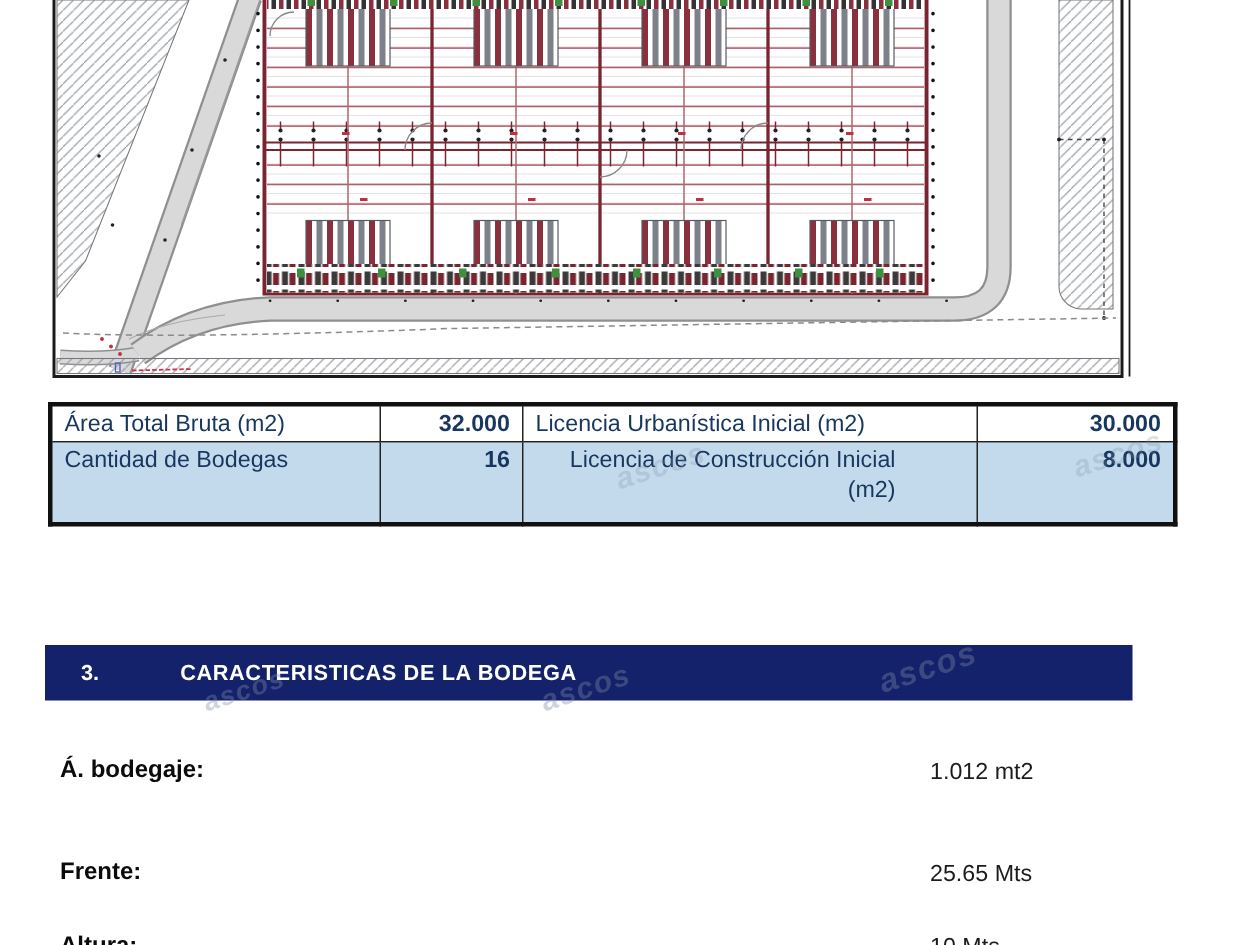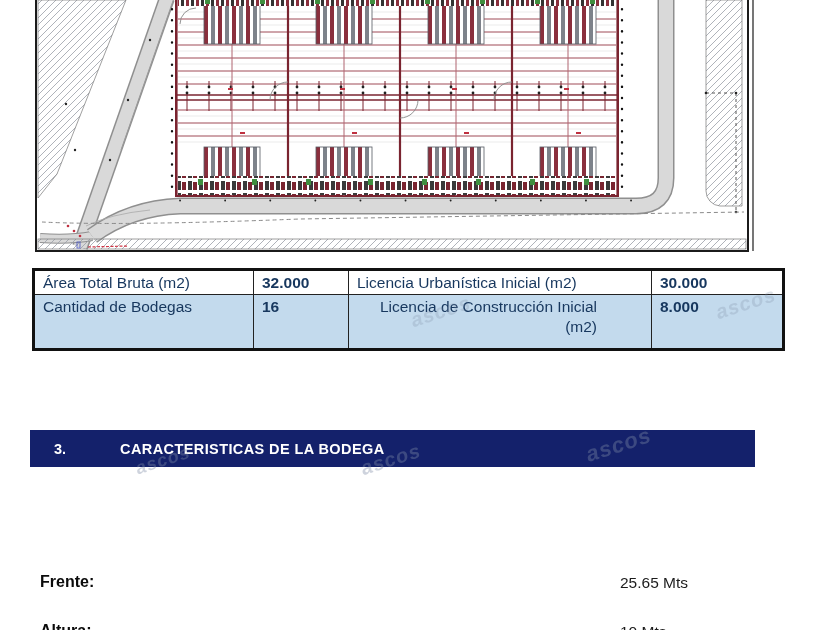--- a/index.html
+++ b/index.html
@@ -4,21 +4,21 @@
 <style>
   html,body{margin:0;padding:0;}
   .page{position:relative;width:840px;height:630px;background:#fff;overflow:hidden;
         font-family:"Liberation Sans",sans-serif;}
   
   .plan-wrap{position:absolute;left:0;top:0;width:840px;height:260px;}
   
   .spec-table{position:absolute;left:32px;top:268px;width:750px;border-collapse:collapse;
               table-layout:fixed;color:#17375E;font-size:15.5px;border:3px solid #111;}
   .spec-table td{border:1.8px solid #222;padding:2px 8px 2px 8px;vertical-align:top;line-height:1.25;}
-  .spec-table .num{font-weight:bold;}
+  .spec-table .num{font-weight:bold;text-align:right;}
   .row-alt td{background:#C3DAED;}
   .wrap-cell span{display:inline-block;max-width:240px;text-align:right;}
   
   .section-bar{position:absolute;left:30px;top:430px;width:725px;height:37px;background:#14216B;
                color:#fff;display:flex;align-items:center;font-weight:bold;font-size:14.5px;}
   .section-number{margin-left:24px;}
   .section-title{margin-left:54px;letter-spacing:0.4px;}
   
   .detail-row{position:absolute;left:40px;width:760px;height:24px;}
   .detail-label{font-weight:bold;font-size:16px;color:#0b0b0b;}
@@ -202,20 +202,24 @@
       <td class="num">8.000</td>
     </tr>
   </tbody>
     </table>
 
   <div class="section-bar">
     <span class="section-number">3.</span>
     <span class="section-title">CARACTERISTICAS DE LA BODEGA</span>
   </div>
 
+  <div class="detail-row" style="top:505px;">
+    <span class="detail-label">Á. bodegaje:</span>
+    <span class="detail-value">1.012 mt2</span>
+  </div>
   <div class="detail-row" style="top:573px;">
     <span class="detail-label">Frente:</span>
     <span class="detail-value">25.65 Mts</span>
   </div>
   <div class="detail-row" style="top:622px;">
     <span class="detail-label">Altura:</span>
     <span class="detail-value">10 Mts</span>
   </div>
 
   <span class="wm" style="left:135px;top:450px;font-size:18px;">ascos</span>

